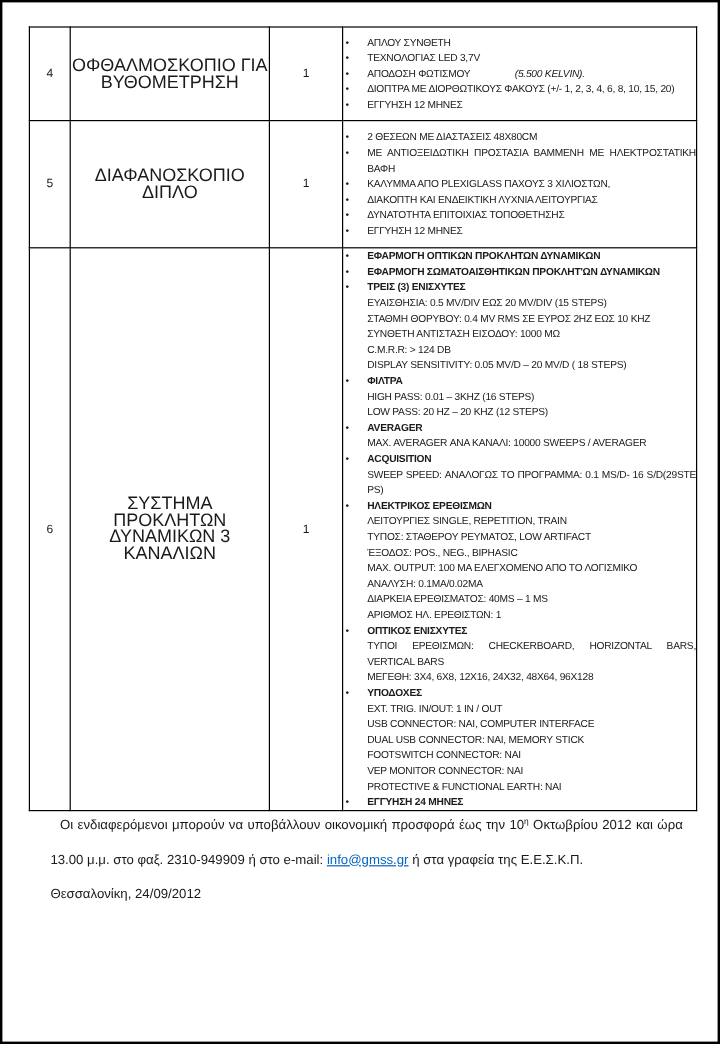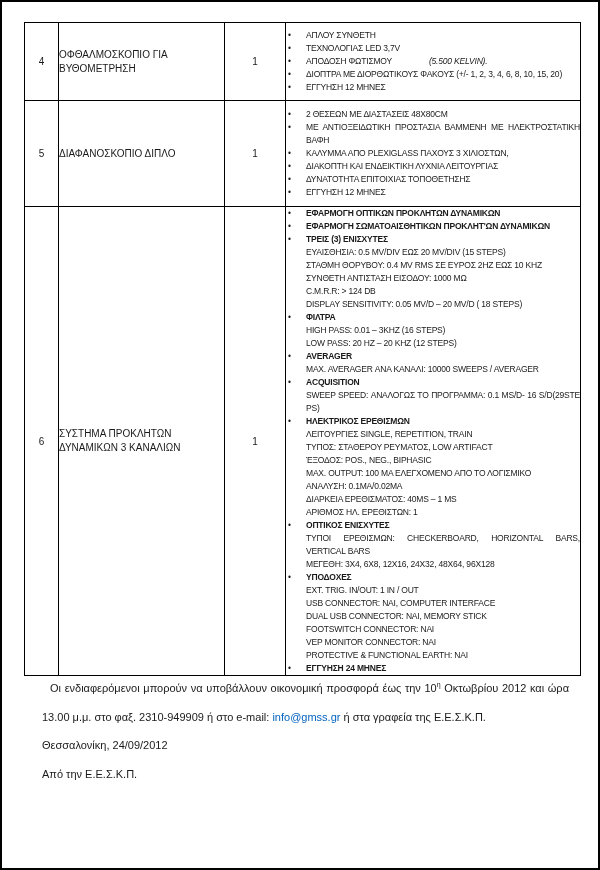--- a/index.html
+++ b/index.html
@@ -30,21 +30,22 @@
   col.c-qty{width:61px;}
   col.c-specs{width:295px;}
   tr.row-4{height:78px;}
   tr.row-5{height:106px;}
   tr.row-6{height:453px;}
   td.num,td.qty{
     text-align:center;
     font-size:10px;
   }
   td.name{
-    font-size:10px;
+    text-align:center;
+    font-size:15px;
     line-height:14px;
     padding:2px 9px;
   }
   td.specs{
     vertical-align:middle;
     padding:8px 13px 8px 15px;
   }
   .spec-item{
     display:flex;
     align-items:flex-start;
@@ -78,20 +79,21 @@
     color:#1a1a1a;
   }
   .footer p{margin:0;}
   .para{text-align:justify;}
   .para1{text-indent:8px;}
   .para2{text-indent:3px;}
   .center{text-align:left;}
   sup.ordinal{font-size:7px;line-height:0;}
   a.email{
     color:#0563C1;
+    text-decoration:underline;
     cursor:pointer;
     margin-top:11px;
   }
 </style>
 </head>
 <body>
 
 <div class="page">
 
   <table class="spec-table">
@@ -274,16 +276,15 @@
           </td>
         </tr>
       </tbody>
   </table>
 
   <div class="footer">
     <p class="para para1">
       <span>Οι ενδιαφερόμενοι μπορούν να υποβάλλουν οικονομική προσφορά έως την 10</span><sup class="ordinal">η</sup><span> Οκτωβρίου 2012 και ώρα 13.00 μ.μ. στο φαξ. 2310-949909 ή στο e-mail: </span><a class="email">info@gmss.gr</a><span> ή στα γραφεία της Ε.Ε.Σ.Κ.Π.</span>
     </p>
     <p class="center">Θεσσαλονίκη, 24/09/2012</p>
-    <p class="center">Από την Ε.Ε.Σ.Κ.Π.</p>
   </div>
 
 </div>
 
 </body></html>

